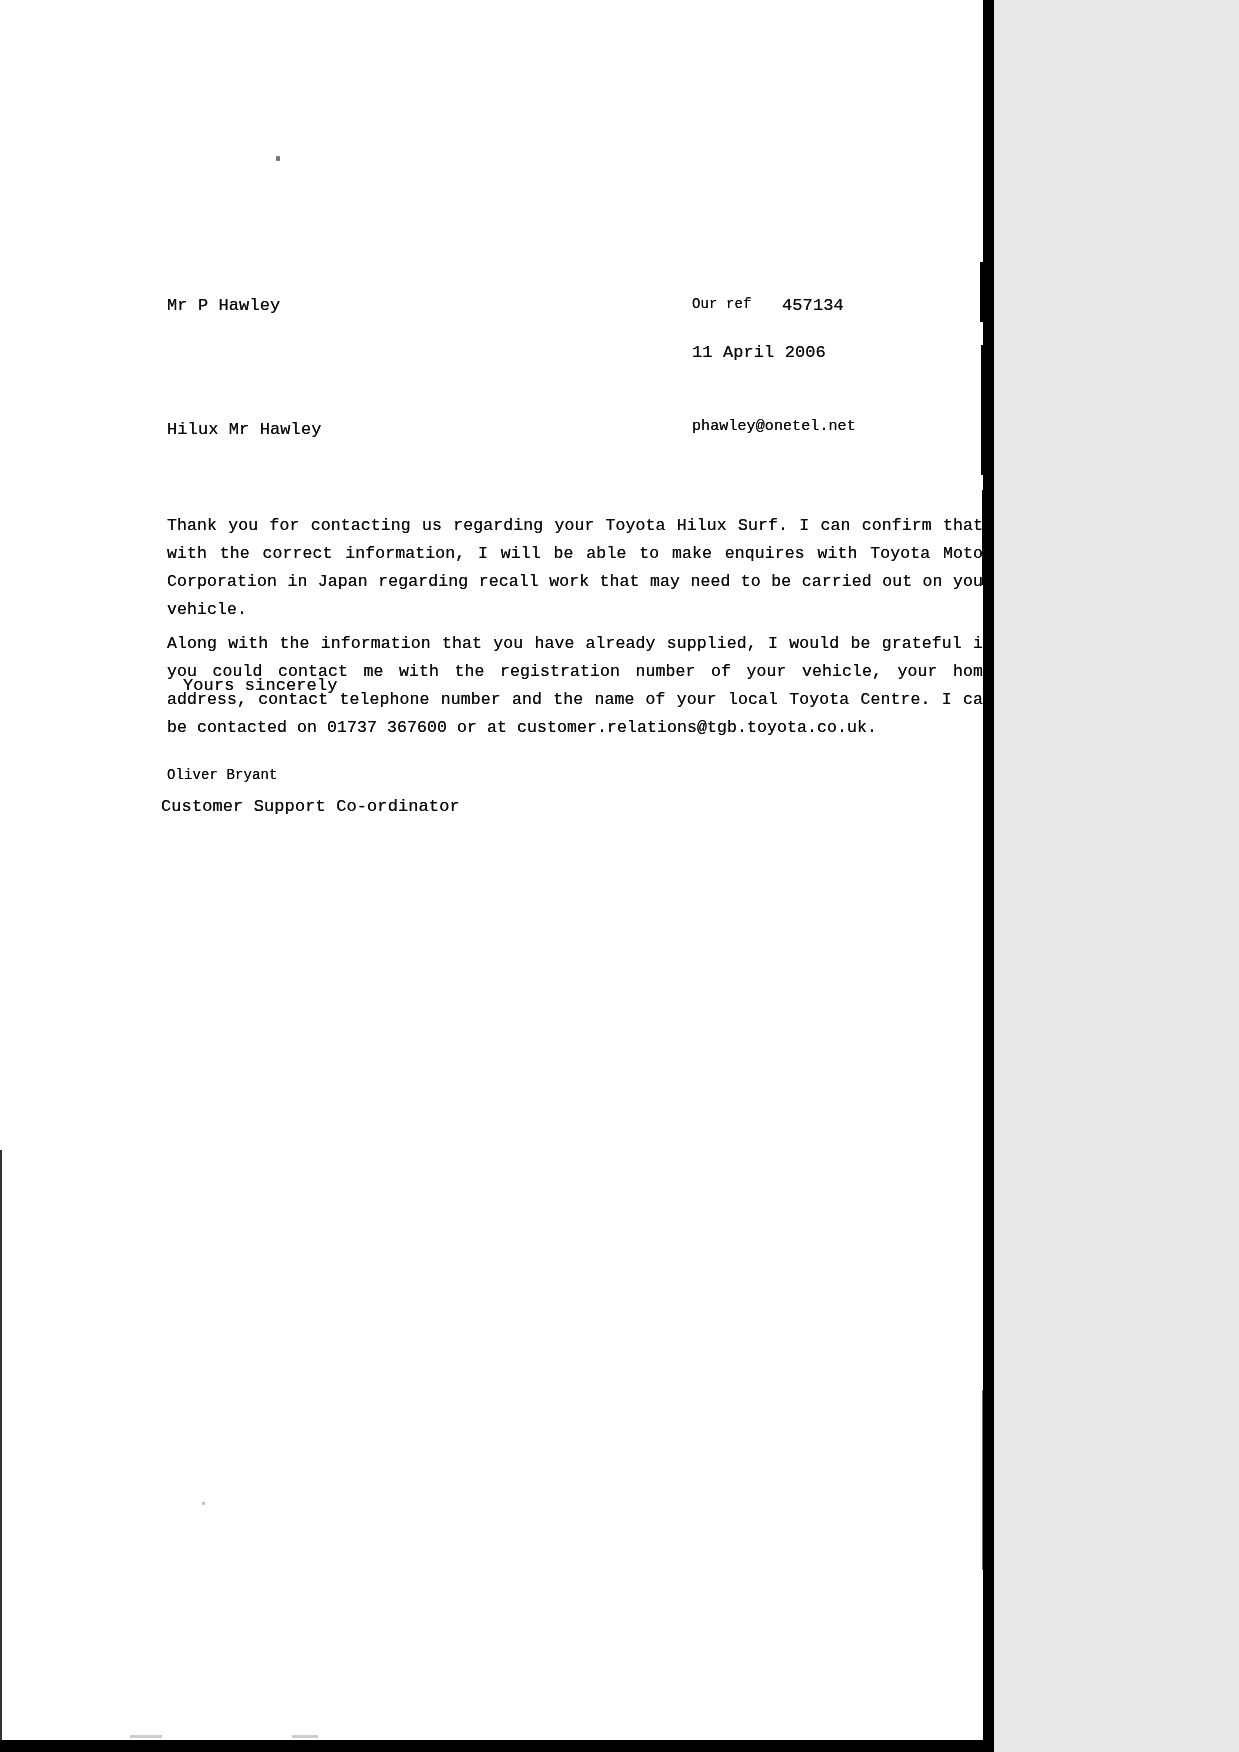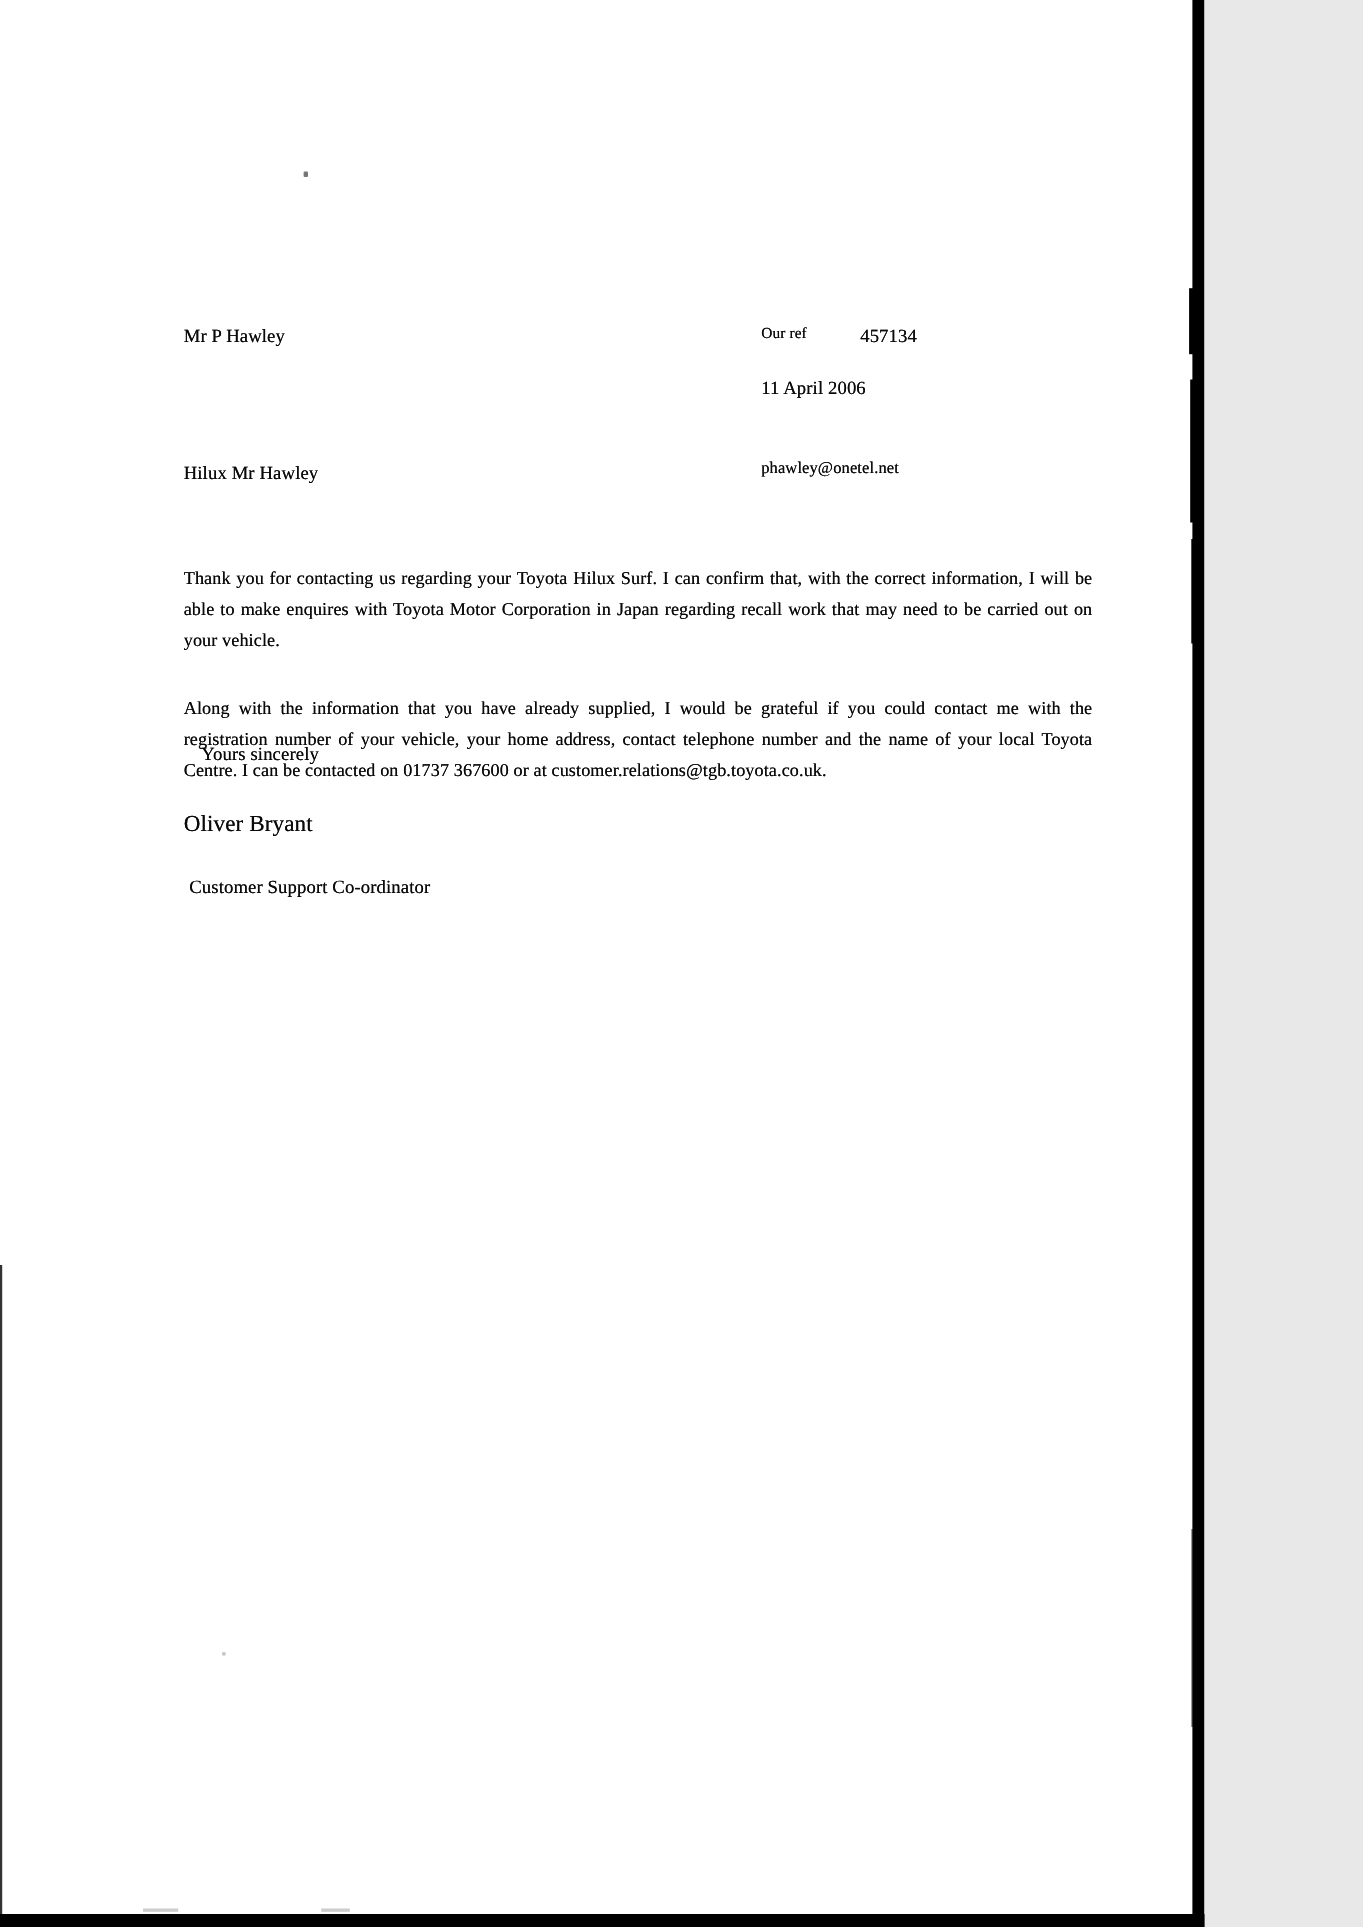--- a/index.html
+++ b/index.html
@@ -2,25 +2,25 @@
 <html><head>
 <meta charset="utf-8">
 <style>
   html, body {
     margin: 0;
     padding: 0;
     background: #e8e8e8;
   }
   .page {
     position: relative;
-    width: 1095px;
+    width: 994px;
     height: 1752px;
     background: #ffffff;
     overflow: hidden;
-    font-family: Liberation Serif, serif;
+    font-family: Liberation Mono, monospace;
     color: #000;
   }
   
   .scan-text {
     color: #0a0a0a;
     text-shadow: 0 0 0.6px rgba(0,0,0,0.85);
     letter-spacing: 0.1px;
   }
   .abs { position: absolute; }
 
@@ -36,22 +36,22 @@
     width: 826px;
     font-size: 16.5px;
     line-height: 28px;
     text-align: justify;
     margin-top: 42px;
   }
   .para-1 { top: 470px; }
   .para-2 { top: 588px; }
 
   .closing        { left: 183px; top: 676px; font-size: 17px; }
-  .sig-name       { left: 167px; top: 736px; font-size: 21px; }
-  .sig-title      { left: 172px; top: 797px; font-size: 17px; }
+  .sig-name       { left: 167px; top: 767px; font-size: 14px; }
+  .sig-title      { left: 161px; top: 797px; font-size: 17px; }
 
   
   .edge-right {
     position: absolute;
     top: 0; right: 0;
     width: 11px; height: 1752px;
     background: #000;
   }
   .edge-right-notch {
     position: absolute;

